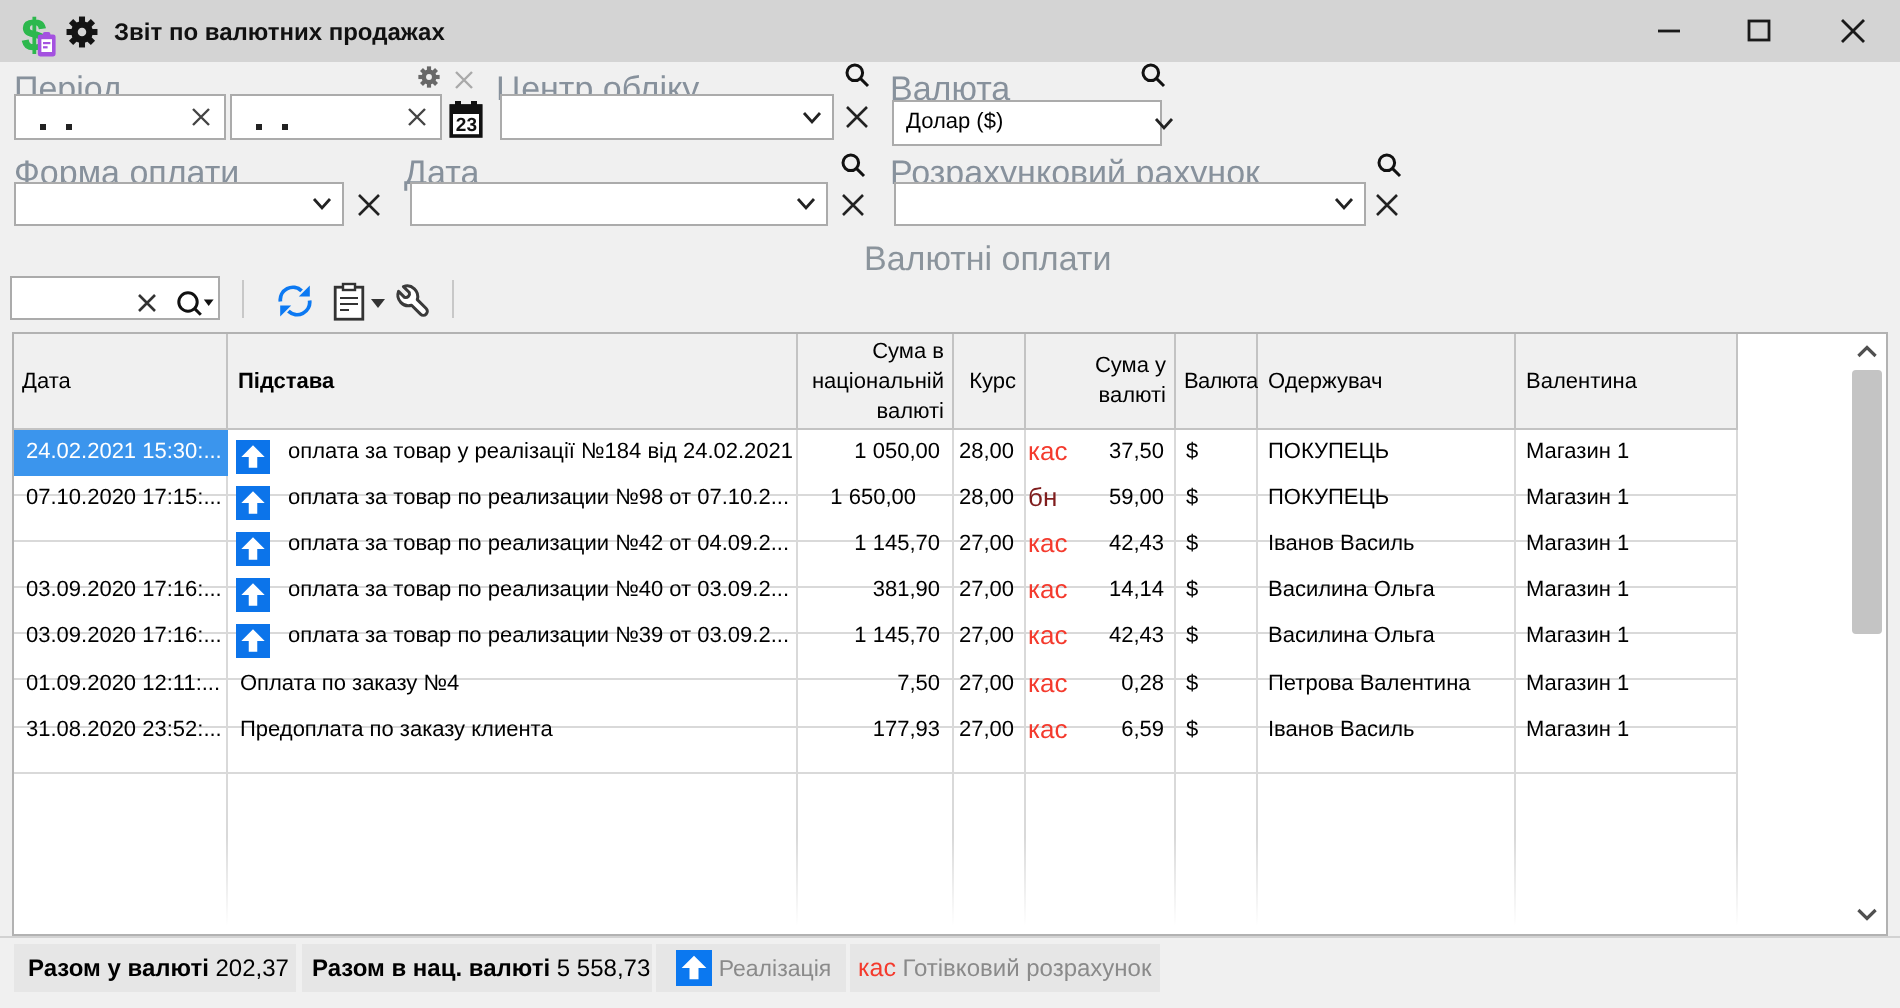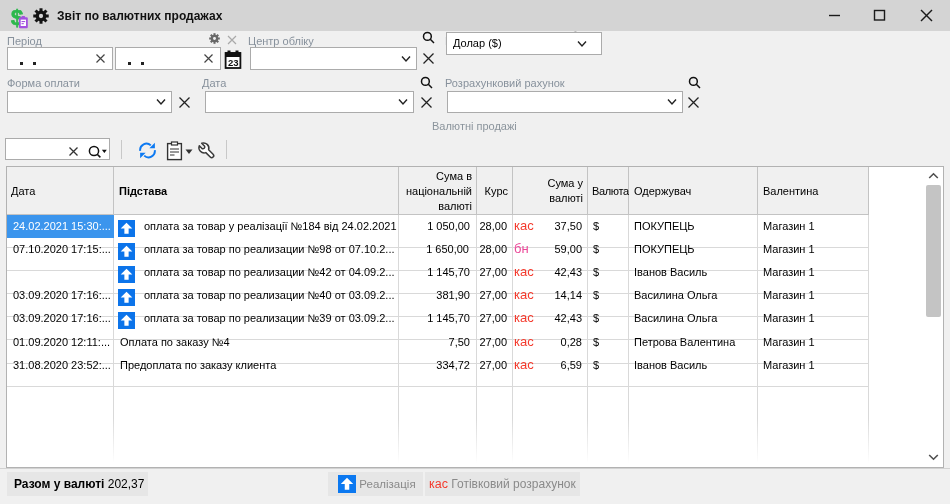--- a/index.html
+++ b/index.html
@@ -9,35 +9,35 @@
   font-size:11px;
   background:#f0f0f0;
   position:relative;
   color:#000;
 }
 .abs { position:absolute; }
 
 #titlebar { position:absolute; left:0; top:0; width:950px; height:31px; background:#d4d4d4; }
 #title { position:absolute; left:57px; top:9px; font-size:12px; font-weight:bold; color:#111; }
 
-.lbl { position:absolute; color:#87919c; font-size:11px; white-space:nowrap; }
+.lbl { position:absolute; color:#87919c; font-size:17px; white-space:nowrap; }
 
 .field { position:absolute; background:#fff; border:1px solid #ababab; height:23px; }
 .ftext { position:absolute; left:6px; top:4px; font-size:11px; }
 
 #grid { position:absolute; left:6px; top:166px; width:938px; height:302px; background:#fff; border:1px solid #b2b2b2; }
 .hdr { position:absolute; top:0; height:47.5px; background:#f0f0f0; border-right:1px solid #c3c3c3; border-bottom:1px solid #c3c3c3; }
 .hdrtxt { position:absolute; font-size:11px; color:#000; line-height:15px; }
 .vline { position:absolute; top:47.5px; width:1px; height:248px; background:linear-gradient(#d9d9d9 82%, rgba(217,217,217,0) 100%); }
 .row { position:absolute; left:0; width:862px; height:33px; border-bottom:1px solid #d9d9d9; }
 .cell { position:absolute; top:0; height:23.2px; line-height:22px; white-space:nowrap; overflow:hidden; font-size:11px; }
 .num { text-align:right; }
 .sel { background:#3b95ed; color:#fff; }
 .kas { color:#f43a2d; }
-.bn { color:#ec4899; }
+.bn { color:#7f1d1d; }
 
 #vscroll { position:absolute; left:924px; top:167px; width:18px; height:300px; }
 #vthumb { position:absolute; left:2px; top:18px; width:15px; height:132px; background:#c4c4c4; border-radius:2px; }
 
 #status { position:absolute; left:0; top:468px; width:950px; height:36px; background:#f0f0f0; border-top:1px solid #d2d2d2; }
 .seg { position:absolute; top:3px; height:24px; background:#e6e6e6; line-height:24px; padding:0 7px; white-space:nowrap; font-size:12px; }
 </style>
 </head>
 <body>
 
@@ -131,21 +131,21 @@
 </div>
 <svg class="abs" style="left:422px;top:52px" width="13" height="13" viewBox="0 0 13 13">
     <path d="M1.5 1.5 L11.5 11.5 M11.5 1.5 L1.5 11.5" stroke="#222" stroke-width="1.3"></path>
   </svg>
 
 <div class="lbl" style="left:445px;top:35px">Валюта</div>
 <svg class="abs" style="left:570px;top:31px" width="13" height="13" viewBox="0 0 13 13">
     <circle cx="5.4" cy="5.4" r="3.9" fill="none" stroke="#111" stroke-width="1.5"></circle>
     <line x1="8.3" y1="8.3" x2="12" y2="12" stroke="#111" stroke-width="1.5"></line>
   </svg>
-<div class="field" style="left:446px;top:32px;width:156px">
+<div class="field" style="left:446px;top:50px;width:135px">
   <span class="ftext">Долар ($)</span>
   <svg class="abs" style="left:130px;top:7px" width="10" height="8" viewBox="0 0 10 8">
       <path d="M1 1.5 L5 6 L9 1.5" fill="none" stroke="#222" stroke-width="1.4"></path>
     </svg>
 </div>
 
 <div class="lbl" style="left:7px;top:77px">Форма оплати</div>
 <div class="field" style="left:7px;top:91px;width:165px;height:22px">
   <svg class="abs" style="left:148px;top:6px" width="10" height="8" viewBox="0 0 10 8">
       <path d="M1 1.5 L5 6 L9 1.5" fill="none" stroke="#222" stroke-width="1.4"></path>
@@ -176,21 +176,21 @@
   </svg>
 <div class="field" style="left:447px;top:91px;width:236px;height:22px">
   <svg class="abs" style="left:219px;top:6px" width="10" height="8" viewBox="0 0 10 8">
       <path d="M1 1.5 L5 6 L9 1.5" fill="none" stroke="#222" stroke-width="1.4"></path>
     </svg>
 </div>
 <svg class="abs" style="left:687px;top:96px" width="13" height="13" viewBox="0 0 13 13">
     <path d="M1.5 1.5 L11.5 11.5 M11.5 1.5 L1.5 11.5" stroke="#222" stroke-width="1.3"></path>
   </svg>
 
-<div class="lbl" style="left:432px;top:120px;color:#8b949c">Валютні продажі</div>
+<div class="lbl" style="left:432px;top:120px;color:#8b949c">Валютні оплати</div>
 
 <div class="field" style="left:5px;top:138px;width:105px;height:22px">
   <svg class="abs" style="left:62px;top:6.5px" width="11" height="11" viewBox="0 0 11 11">
       <path d="M1.5 1.5 L9.5 9.5 M9.5 1.5 L1.5 9.5" stroke="#333" stroke-width="1.3"></path>
     </svg>
   <svg class="abs" style="left:80px;top:5px" width="22" height="16" viewBox="0 0 22 16">
       <circle cx="8" cy="7" r="4.6" fill="none" stroke="#111" stroke-width="1.5"></circle>
       <line x1="11.2" y1="10.2" x2="14.4" y2="13.4" stroke="#111" stroke-width="1.5"></line>
       <path d="M15.9 5.7 L20.8 5.7 L18.35 9 Z" fill="#111"></path>
     </svg>
@@ -271,21 +271,21 @@
         <div class="cell" style="left:581px;width:41px;padding-left:5px">$</div>
         <div class="cell" style="left:622px;width:129px;padding-left:5px">ПОКУПЕЦЬ</div>
         <div class="cell" style="left:751px;width:111px;padding-left:5px">Магазин 1</div>
       </div>
       <div class="row" style="top:70.7px">
         <div class="cell " style="left:0;width:107px;padding-left:6px">07.10.2020 17:15:...</div>
         <div class="cell" style="left:107px;width:284px;padding-left:30px"><svg style="position:absolute;left:4px;top:5px" width="17" height="17" viewBox="0 0 16 16">
             <rect width="16" height="16" fill="#0c74ea"></rect>
             <path d="M8 2.5 L13.5 8 L10 8 L10 13 L6 13 L6 8 L2.5 8 Z" fill="#fff"></path>
           </svg>оплата за товар по реализации №98 от 07.10.2...</div>
-        <div class="cell num" style="left:392px;width:78px;padding-right:8px">1 650,00</div>
+        <div class="cell num" style="left:392px;width:78px;padding-right:19px">1 650,00</div>
         <div class="cell num" style="left:470px;width:36px;padding-right:6px">28,00</div>
         <div class="cell" style="left:506px;width:75px">
           <span class="bn" style="position:absolute;left:1px;font-size:13px">бн</span>
           <span style="position:absolute;right:6px">59,00</span>
         </div>
         <div class="cell" style="left:581px;width:41px;padding-left:5px">$</div>
         <div class="cell" style="left:622px;width:129px;padding-left:5px">ПОКУПЕЦЬ</div>
         <div class="cell" style="left:751px;width:111px;padding-left:5px">Магазин 1</div>
       </div>
       <div class="row" style="top:93.9px">
@@ -344,21 +344,21 @@
           <span class="kas" style="position:absolute;left:1px;font-size:13px">кас</span>
           <span style="position:absolute;right:6px">0,28</span>
         </div>
         <div class="cell" style="left:581px;width:41px;padding-left:5px">$</div>
         <div class="cell" style="left:622px;width:129px;padding-left:5px">Петрова Валентина</div>
         <div class="cell" style="left:751px;width:111px;padding-left:5px">Магазин 1</div>
       </div>
       <div class="row" style="top:186.7px">
         <div class="cell " style="left:0;width:107px;padding-left:6px">31.08.2020 23:52:...</div>
         <div class="cell" style="left:107px;width:284px;padding-left:6px">Предоплата по заказу клиента</div>
-        <div class="cell num" style="left:392px;width:78px;padding-right:7px">334,72</div>
+        <div class="cell num" style="left:392px;width:78px;padding-right:7px">177,93</div>
         <div class="cell num" style="left:470px;width:36px;padding-right:6px">27,00</div>
         <div class="cell" style="left:506px;width:75px">
           <span class="kas" style="position:absolute;left:1px;font-size:13px">кас</span>
           <span style="position:absolute;right:6px">6,59</span>
         </div>
         <div class="cell" style="left:581px;width:41px;padding-left:5px">$</div>
         <div class="cell" style="left:622px;width:129px;padding-left:5px">Іванов Василь</div>
         <div class="cell" style="left:751px;width:111px;padding-left:5px">Магазин 1</div>
       </div>
     </div>
@@ -369,20 +369,21 @@
       <path d="M1.2 6 L5.5 1.8 L9.8 6" fill="none" stroke="#505050" stroke-width="1.6"></path>
     </svg>
   <div id="vthumb"></div>
   <svg class="abs" style="left:4px;top:286px" width="11" height="8" viewBox="0 0 11 8">
       <path d="M1.2 2 L5.5 6.2 L9.8 2" fill="none" stroke="#505050" stroke-width="1.6"></path>
     </svg>
 </div>
 
 <div id="status">
   <div class="seg" style="left:7px;width:141px"><b>Разом у валюті</b> 202,37</div>
+  <div class="seg" style="left:151px;width:175px;padding-left:5px"><b>Разом в нац. валюті</b> 5 558,73</div>
   <div class="seg" style="left:328px;width:95px;padding-left:10px">
     <svg style="vertical-align:-5px" width="18" height="18" viewBox="0 0 16 16">
         <rect width="16" height="16" fill="#0b78f0"></rect>
         <path d="M8 2.5 L13.5 8 L10 8 L10 13 L6 13 L6 8 L2.5 8 Z" fill="#fff"></path>
       </svg>
     <span style="color:#8a8a8a;font-size:11.5px"> Реалізація</span>
   </div>
   <div class="seg" style="left:425px;width:155px;padding-left:4px"><span style="color:#f43a2d;font-size:12.5px">кас</span><span style="color:#8a8a8a"> Готівковий розрахунок</span></div>
 </div>
 

